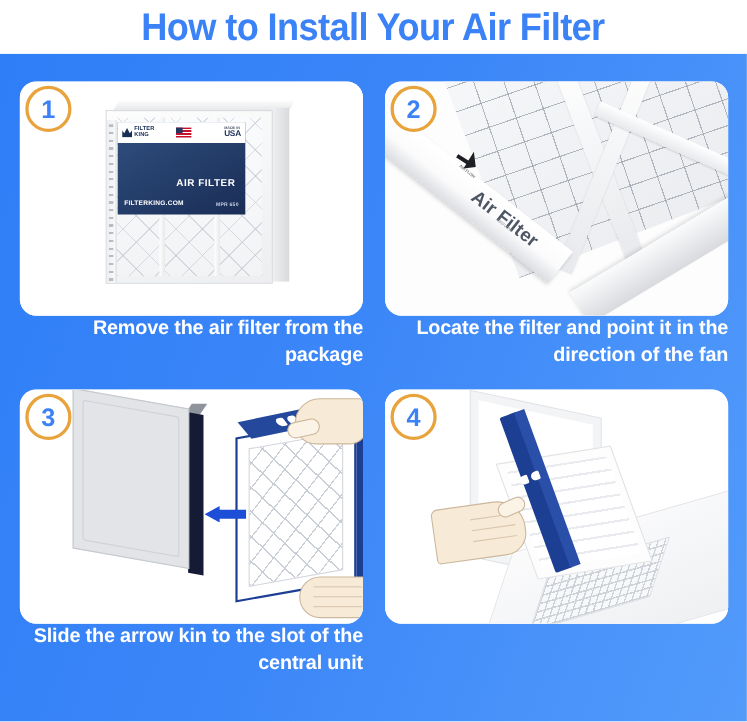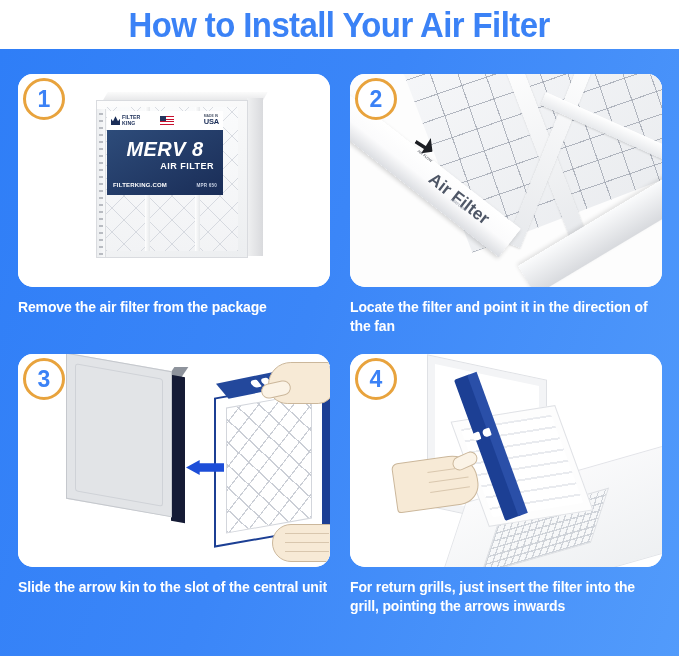--- a/index.html
+++ b/index.html
@@ -88,24 +88,23 @@
     justify-content: center;
     font-size: 23px;
     font-weight: bold;
     color: #3b82f6;
     z-index: 6;
     line-height: 1;
   }
 
   .caption {
     width: 312px;
-    margin-top: 11px;
-    text-align: left;
+    text-align: right;
     color: #ffffff;
-    font-size: 14px;
+    font-size: 18px;
     font-weight: bold;
     line-height: 1.33;
     letter-spacing: -0.15px;
   }
 
   
   .p1-scene {
     position: absolute;
     left: 0; top: 0;
     width: 312px; height: 213px;
@@ -647,21 +646,20 @@
                       </div>
                     </div>
                     <div class="usa-badge">
                       <div class="usa-flag"></div>
                       <div class="usa-txt">
                         <span class="usa-small">MADE IN</span>
                         <span class="usa-big">USA</span>
                       </div>
                     </div>
                   </div>
-                  <div class="fp-merv">MERV 8</div>
                   <div class="fp-af">AIR FILTER</div>
                   <div class="fp-bottomrow">
                     <span class="fp-site">FILTERKING.COM</span>
                     <span class="fp-mpr">MPR 650</span>
                   </div>
                 </div>
               </div>
             </div>
           </div>
           <div class="badge">1</div>
@@ -731,18 +729,17 @@
             <div class="p4-bluebar2"></div>
             <div class="p4-arrowmark">
                 <span></span>
                 <span></span>
               </div>
             <div class="p4-hand"></div>
             <div class="p4-thumb"></div>
           </div>
           <div class="badge">4</div>
         </div>
-        <div class="caption">For return grills, just insert the filter into the grill, pointing the arrows inwards</div>
       </div>
 
     </div>
   </div>
 </div>
 
 </body></html>

